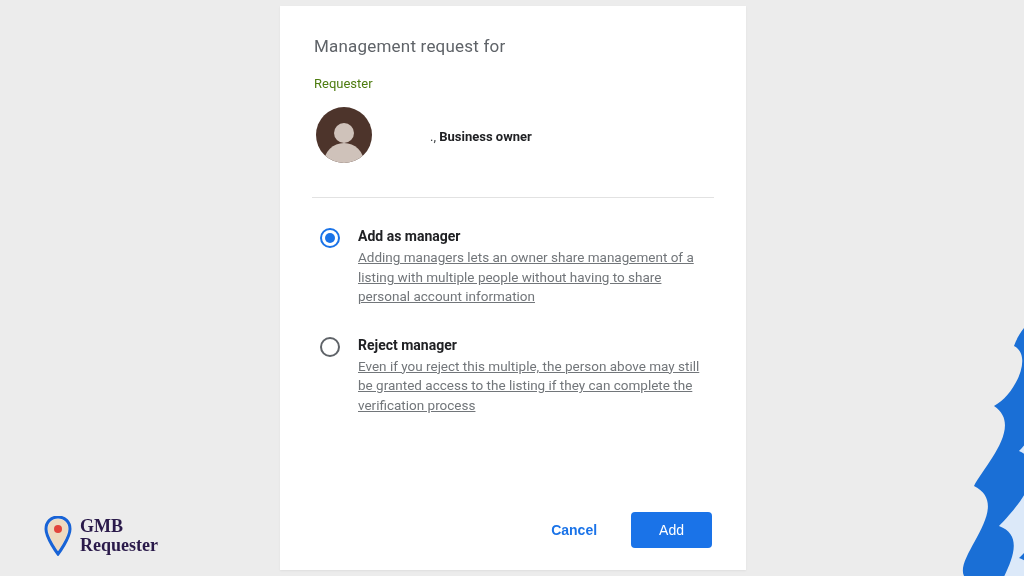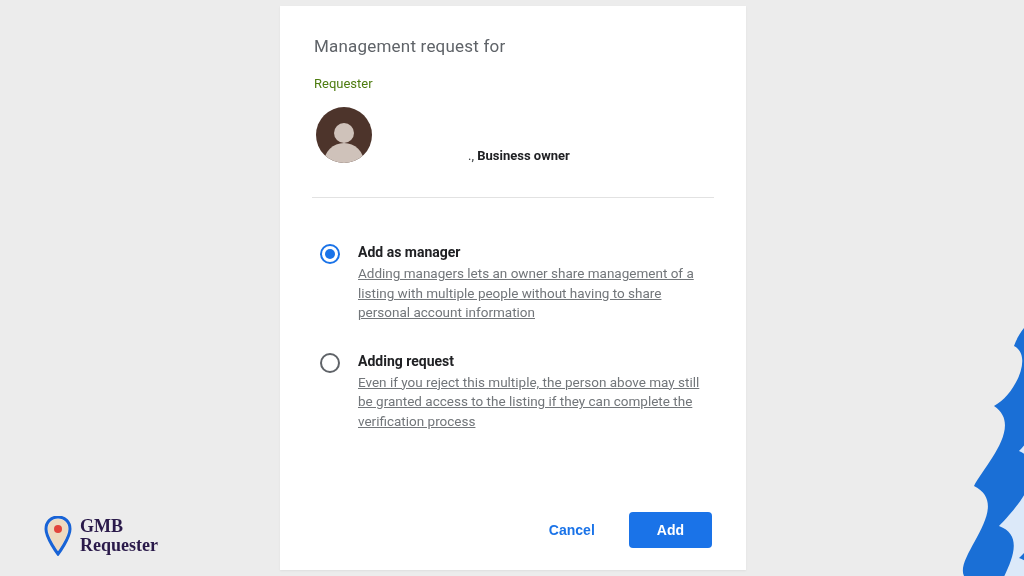--- a/index.html
+++ b/index.html
@@ -56,22 +56,22 @@
   }
 
   .requester-label {
     font-size: 13px;
     color: #4d7c0f;
     margin-bottom: 16px;
   }
 
   .requester-row {
     display: flex;
-    align-items: flex-end;
-    gap: 96px;
+    align-items: center;
+    gap: 58px;
     margin-bottom: 34px;
   }
   .avatar {
     width: 56px; height: 56px;
     border-radius: 50%;
     background: #4d342b;
     position: relative;
     overflow: hidden;
     flex-shrink: 0;
     margin-left: 2px;
@@ -101,21 +101,20 @@
   }
 
   .options { padding-left: 6px; }
 
   .option {
     display: flex;
     align-items: flex-start;
     gap: 18px;
     margin-bottom: 30px;
     cursor: pointer;
-    margin-top: 16px;
   }
   .radio {
     width: 20px; height: 20px;
     border-radius: 50%;
     border: 2px solid #5f6368;
     flex-shrink: 0;
     margin-top: 0;
     position: relative;
   }
   .radio.selected {
@@ -160,21 +159,21 @@
     font-weight: 600;
     cursor: pointer;
     padding: 8px 6px;
   }
   .btn-primary {
     background: #1a73e8;
     color: #fff;
     border: none;
     border-radius: 4px;
     font-size: 14px;
-    font-weight: 700;
+    font-weight: 400;
     padding: 10px 28px;
     cursor: pointer;
   }
 </style>
 </head>
 <body>
 
 <svg class="brush" viewBox="0 0 320 380">
   <path d="M320 380 L320 20 C300 40 260 60 250 90 C270 100 250 140 230 150 C260 170 220 210 210 230 C250 250 190 300 200 320 C230 330 140 380 140 380 Z" fill="#1a6fd6"></path>
   <path d="M320 380 L320 80 C300 95 280 110 275 130 C295 140 270 180 255 195 C290 210 250 255 235 270 C275 285 220 340 230 355 C255 360 190 380 190 380 Z" fill="#ffffff" opacity=".85"></path>
@@ -205,21 +204,21 @@
       <div class="radio selected"></div>
       <div class="opt-body">
         <div class="opt-title">Add as manager</div>
         <div class="opt-desc">Adding managers lets an owner share management of a listing with multiple people without having to share personal account information</div>
       </div>
     </div>
 
     <div class="option">
       <div class="radio"></div>
       <div class="opt-body">
-        <div class="opt-title">Adding request</div>
+        <div class="opt-title">Reject manager</div>
         <div class="opt-desc">Even if you reject this multiple, the person above may still be granted access to the listing if they can complete the verification process</div>
       </div>
     </div>
 
   </div>
 
   <div class="actions">
     <button class="btn-cancel">Cancel</button>
     <button class="btn-primary">Add</button>
   </div>

